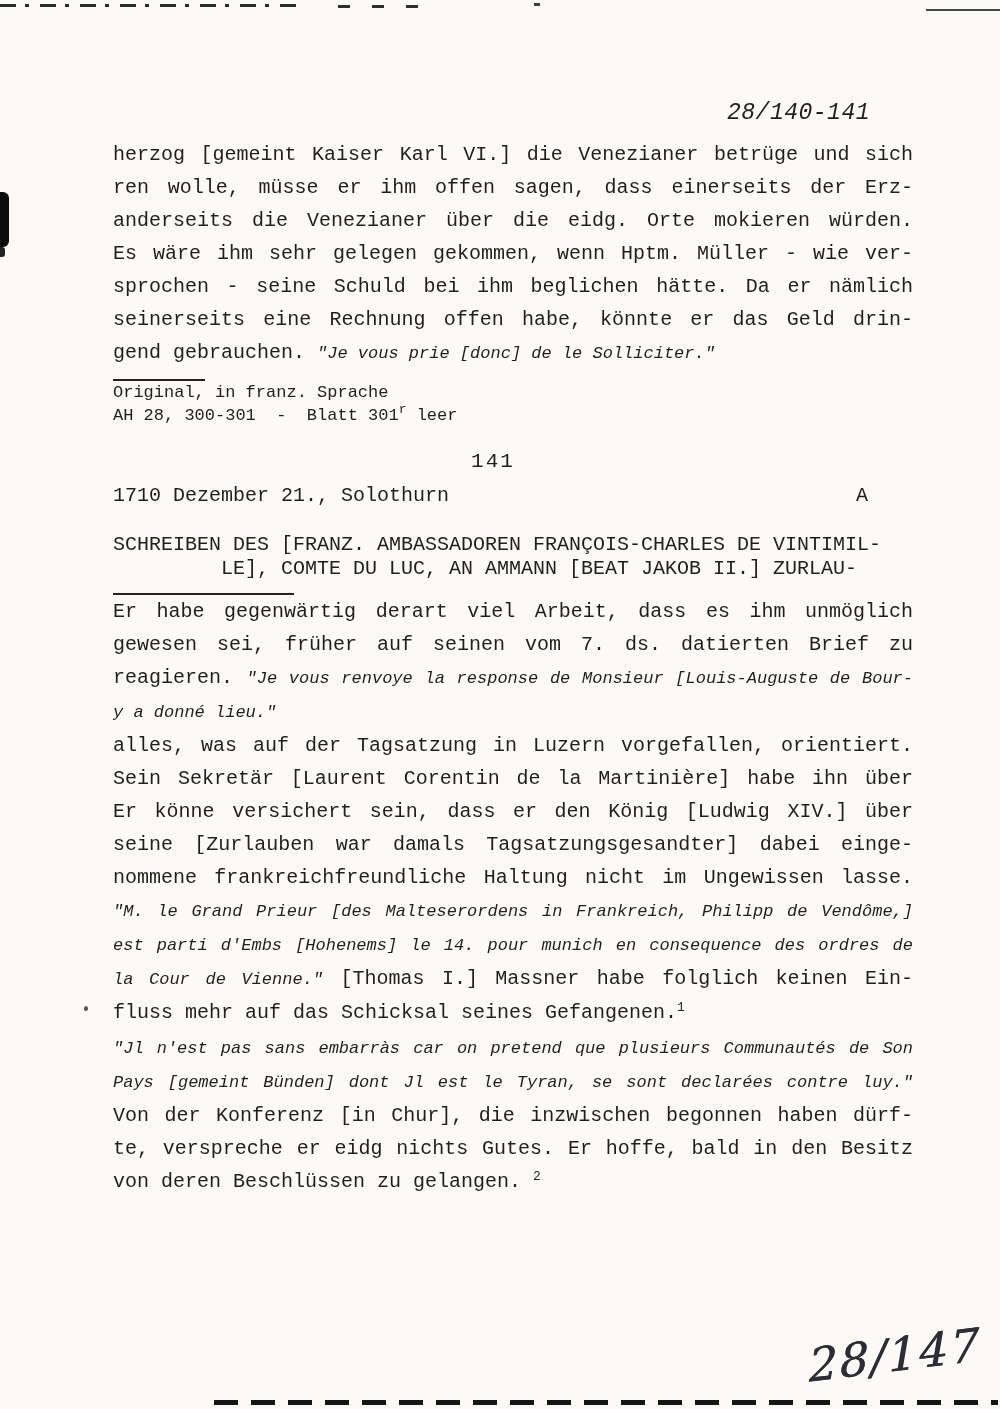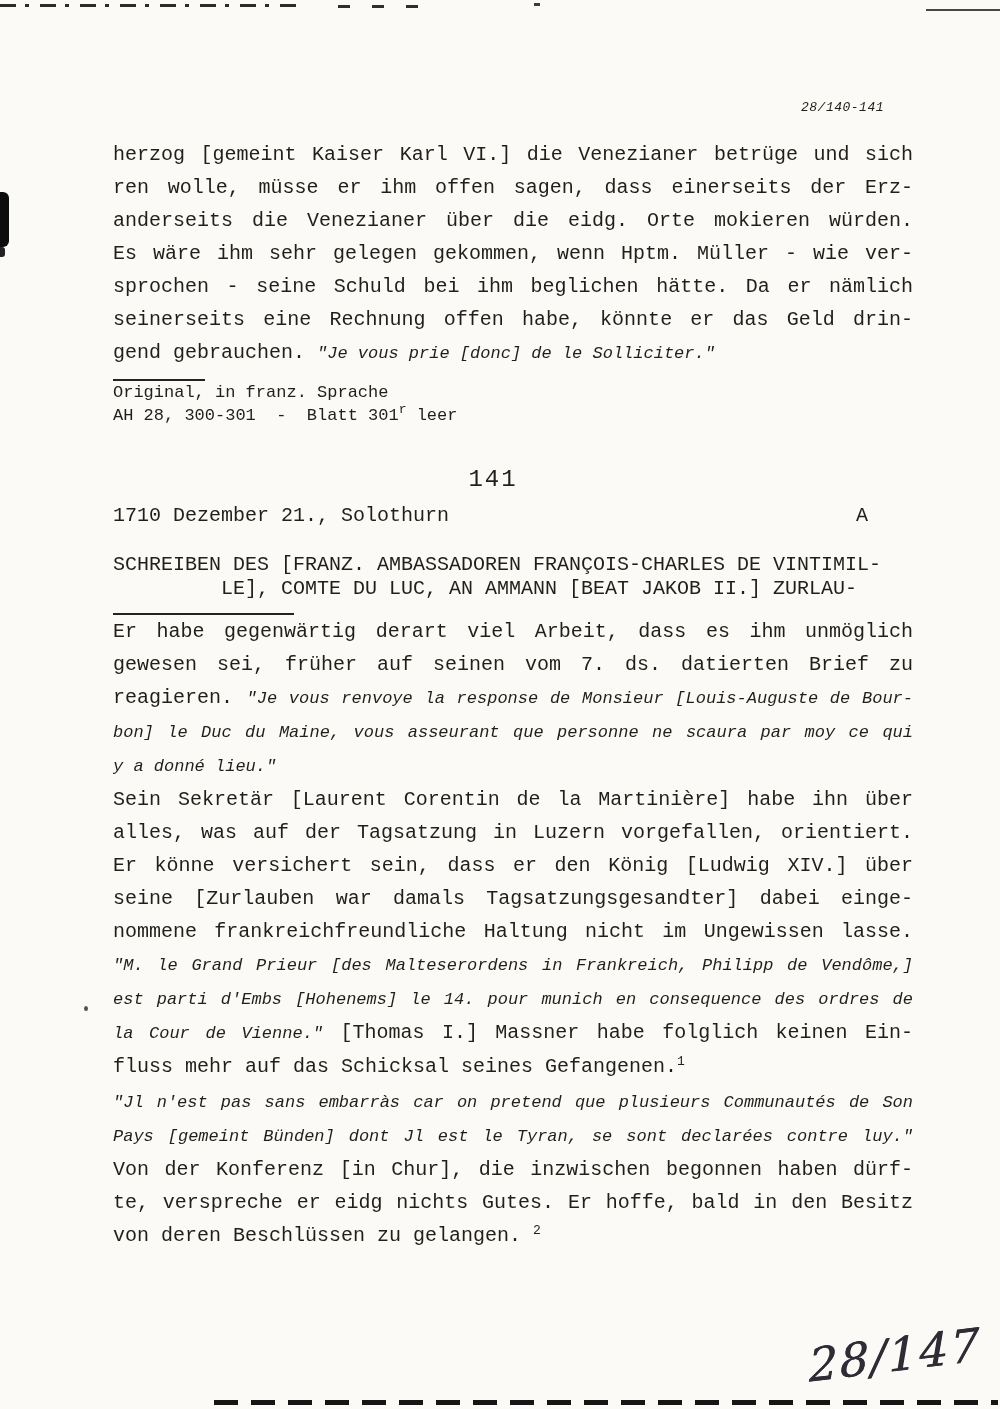--- a/index.html
+++ b/index.html
@@ -24,22 +24,22 @@
   .dotTop { left:534px; top:3px; width:6px; height:3px; background:#3c3c3c; }
   .dashC { right:0; top:9px; width:74px; height:2px; background:#474747; }
   .blob1 { left:0; top:192px; width:9px; height:55px; background:#0c0c0c; border-radius:0 6px 6px 0; }
   .blob2 { left:0; top:247px; width:5px; height:10px; background:#222; border-radius:0 3px 3px 0; }
   .dotMid { left:84px; top:1006px; width:4px; height:5px; background:#55514b; border-radius:50%; }
   .dashBottom { left:214px; right:2px; bottom:4px; height:5px;
     background:repeating-linear-gradient(90deg,#161616 0 24px,transparent 24px 37px); }
 
   
   .header-ref {
-    position:absolute; top:100px; right:116px;
-    font-style:italic; font-size:13px; letter-spacing:.5px;
+    position:absolute; top:100px; right:130px;
+    font-style:italic; font-size:23px; letter-spacing:.5px;
   }
   .handwritten {
     position:absolute; right:18px; top:1328px;
     font-family:"DejaVu Serif",serif; font-style:italic;
     font-size:46px; letter-spacing:2px; color:#2e2c35;
     transform:rotate(-7deg) skewX(-6deg);
     text-shadow:.6px 0 #2e2c35;
   }
 
   
@@ -52,22 +52,22 @@
   .it { font-style:italic; font-size:17px; }
   .sup { font-size:13px; position:relative; top:-7px; font-style:normal; }
 
   .rule { height:0; border-top:2px solid #26231e; }
   .rule-short { margin-top:9px; width:92px; }
   .rule-med { margin-top:13px; width:181px; }
 
   .source-note { }
   .source-note .tline { font-size:17px; line-height:23px; }
 
-  .section-number { margin-top:38px; width:760px; text-align:center;
-    font-size:24px; letter-spacing:2px; }
+  .section-number { margin-top:22px; width:760px; text-align:center;
+    font-size:21px; letter-spacing:2px; }
 
   .date-row { margin-top:10px; display:flex; justify-content:space-between;
     width:800px; padding-right:45px; font-size:20px; line-height:26px; }
 
   .heading { margin-top:24px; }
   .heading .tline { font-size:20px; line-height:23.5px; }
 
   .body-block { }
 </style>
 </head>
@@ -116,24 +116,23 @@
         <div class="tline"><span class="">SCHREIBEN DES [FRANZ. AMBASSADOREN FRANÇOIS-CHARLES DE VINTIMIL-</span></div>
         <div class="tline"><span class="">         LE], COMTE DU LUC, AN AMMANN [BEAT JAKOB II.] ZURLAU-</span></div>
       </div>
 
     <div class="rule rule-med"></div>
 
     <div class="para body-text body-block">
         <div class="tline j"><span class="">Er habe gegenwärtig derart viel Arbeit, dass es ihm unmöglich</span></div>
         <div class="tline j"><span class="">gewesen sei, früher auf seinen vom 7. ds. datierten Brief zu</span></div>
         <div class="tline j"><span class="">reagieren. </span><span class="it ">"Je vous renvoye la response de Monsieur [Louis-Auguste de Bour-</span></div>
-        <div class="tline j"><span class="it ">bon] le Duc du Maine, vous asseurant que personne ne scaura par moy ce qui</span></div>
         <div class="tline"><span class="it ">y a donné lieu."</span></div>
+        <div class="tline j"><span class="">alles, was auf der Tagsatzung in Luzern vorgefallen, orientiert.</span></div>
         <div class="tline j"><span class="">Sein Sekretär [Laurent Corentin de la Martinière] habe ihn über</span></div>
-        <div class="tline j"><span class="">alles, was auf der Tagsatzung in Luzern vorgefallen, orientiert.</span></div>
         <div class="tline j"><span class="">Er könne versichert sein, dass er den König [Ludwig XIV.] über</span></div>
         <div class="tline j"><span class="">seine [Zurlauben war damals Tagsatzungsgesandter] dabei einge-</span></div>
         <div class="tline j"><span class="">nommene frankreichfreundliche Haltung nicht im Ungewissen lasse.</span></div>
         <div class="tline j"><span class="it ">"M. le Grand Prieur [des Malteserordens in Frankreich, Philipp de Vendôme,]</span></div>
         <div class="tline j"><span class="it ">est parti d'Embs [Hohenems] le 14. pour munich en consequence des ordres de</span></div>
         <div class="tline j"><span class="it ">la Cour de Vienne."</span><span class=""> [Thomas I.] Massner habe folglich keinen Ein-</span></div>
         <div class="tline"><span class="">fluss mehr auf das Schicksal seines Gefangenen.</span><span class="sup">1</span></div>
         <div class="tline j"><span class="it ">"Jl n'est pas sans embarràs car on pretend que plusieurs Communautés de Son</span></div>
         <div class="tline j"><span class="it ">Pays [gemeint Bünden] dont Jl est le Tyran, se sont declarées contre luy."</span></div>
         <div class="tline j"><span class="">Von der Konferenz [in Chur], die inzwischen begonnen haben dürf-</span></div>

